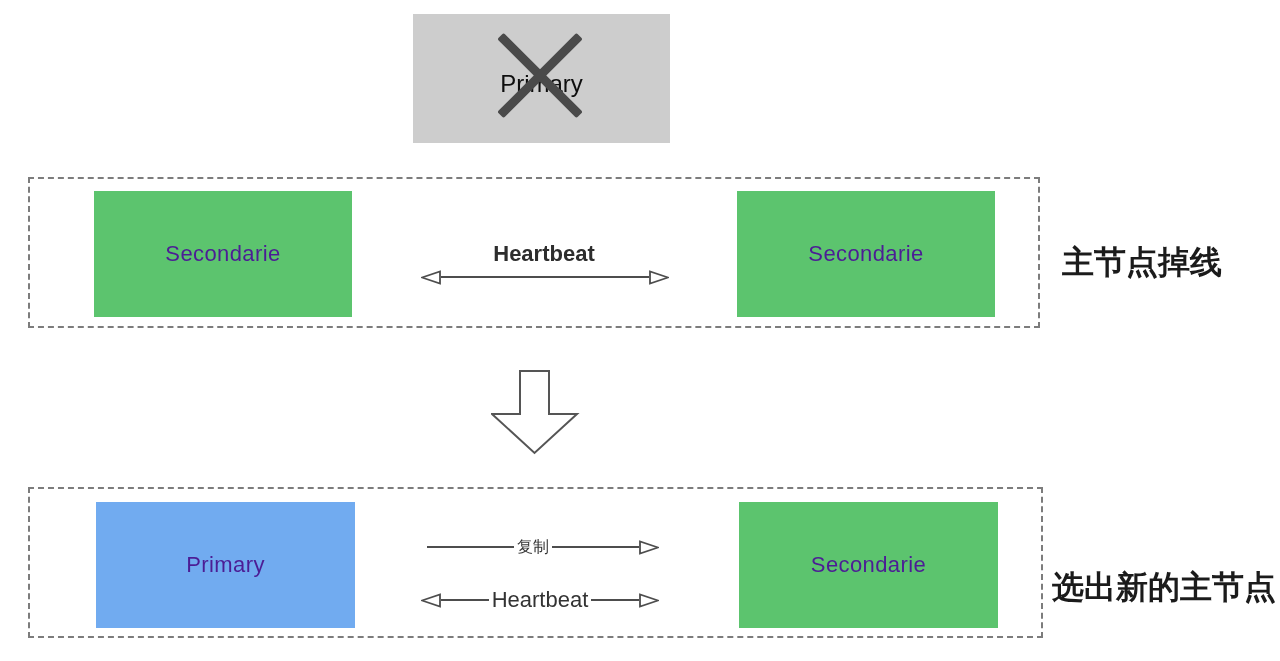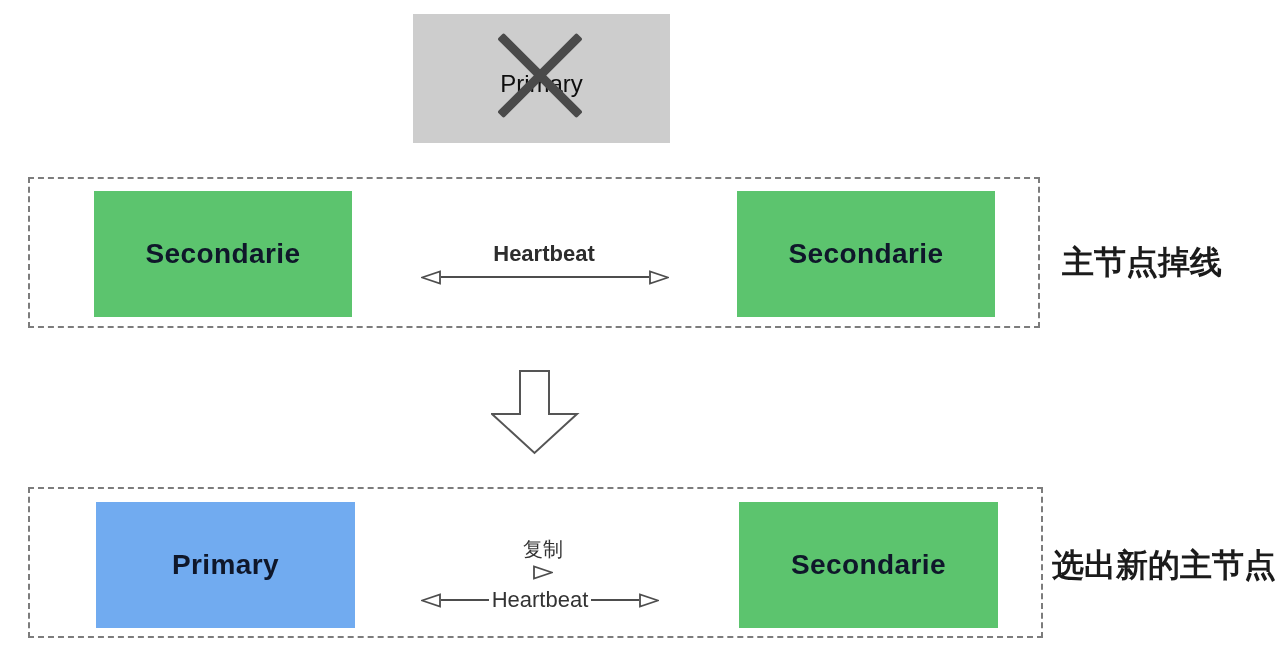--- a/index.html
+++ b/index.html
@@ -27,48 +27,48 @@
   .dashed-container {
     position:absolute; border:2px dashed #7c7c7c; background:#ffffff;
   }
   .sec1 { left:28px; top:177px; width:1008px; height:147px; }
   .sec2 { left:28px; top:487px; width:1011px; height:147px; }
 
   
   .node {
     position:absolute; display:flex; align-items:center; justify-content:center;
   }
-  .node .node-text { color:#0f172a; font-size:28px; font-weight:700; letter-spacing:0.4px; }
+  .node .node-text { color:#4c1d95; font-size:22px; font-weight:400; letter-spacing:0.4px; }
   .green { background:#5cc46e; }
   .blue  { background:#71abf0; }
   .n1 { left:64px;  top:12px; width:258px; height:126px; }
   .n2 { left:707px; top:12px; width:258px; height:126px; }
   .n3 { left:66px;  top:13px; width:259px; height:126px; }
   .n4 { left:709px; top:13px; width:259px; height:126px; }
 
   
   .caption {
     position:absolute; font-size:32px; font-weight:700; color:#1b1b1b;
     white-space:nowrap; line-height:28px;
   }
   .cap1 { left:1062px; top:248px; }
-  .cap2 { left:1052px; top:551px; }
+  .cap2 { left:1052px; top:576px;font-family:Liberation Mono, monospace; }
 
   
   .arrow-row { position:absolute; display:flex; align-items:center; }
   .seg { flex:1 1 auto; height:0; border-top:2px solid #4d4d4d; }
   .head { flex:0 0 auto; display:block; }
   .inline-label { flex:0 0 auto; color:#333333; padding:0 3px; white-space:nowrap; line-height:28px; }
 
   .row-mid { left:421px; top:269px; width:248px; height:16px; }
   .mid-label {
     position:absolute; left:444px; top:241px; width:200px; text-align:center;
     font-size:22px; font-weight:600; color:#2d2d2d;
   }
-  .row-rep { left:427px; top:533px; width:232px; height:28px; font-size:20px;flex-direction:column; }
+  .row-rep { left:427px; top:533px; width:232px; height:28px; font-size:16px; }
   .row-hb2 { left:421px; top:586px; width:238px; height:28px; font-size:22px; }
 
   .down-arrow { position:absolute; left:491px; top:369px; }
 </style>
 </head>
 <body>
 
 <div class="canvas">
 
   <div class="gray-box">

